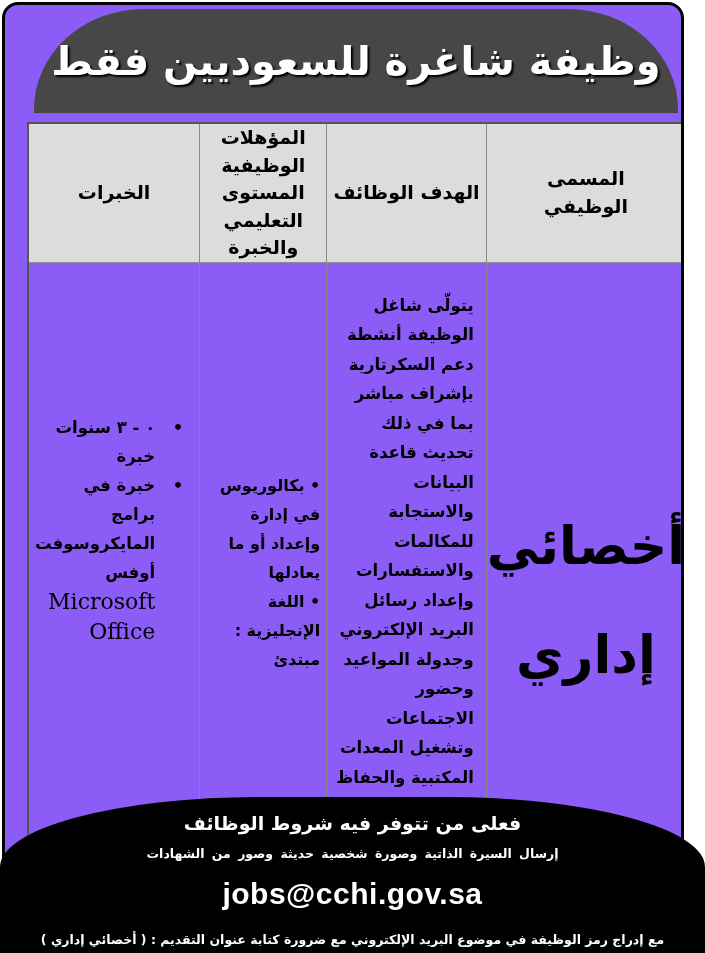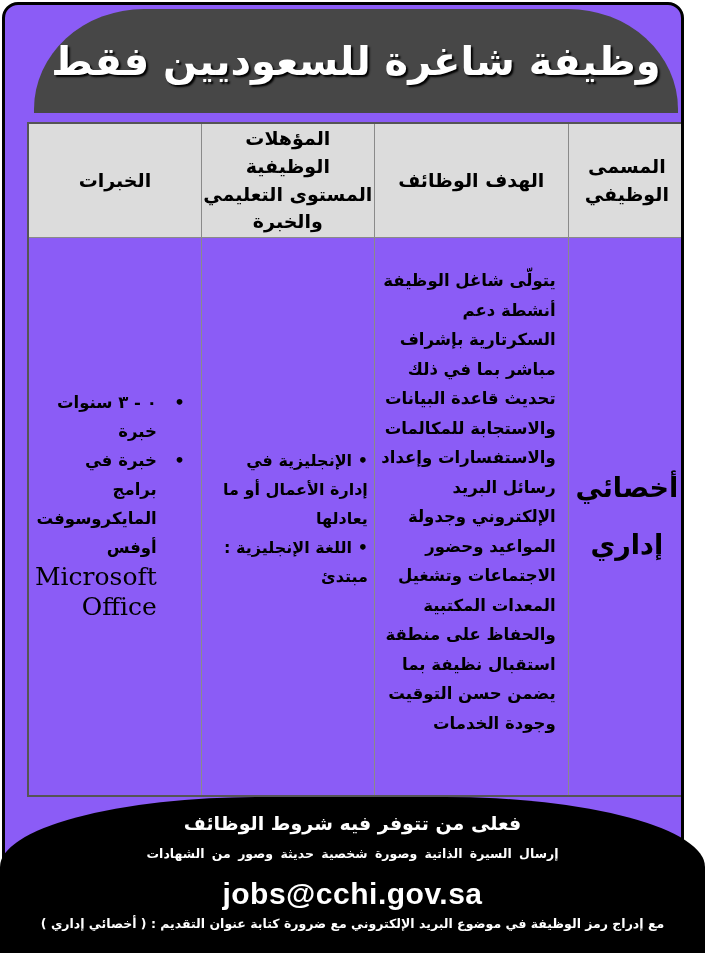--- a/index.html
+++ b/index.html
@@ -24,38 +24,38 @@
   }
   .table td, .table th { border: 1px solid #8a8a8a; padding: 0; }
   .table th {
     background: #dcdcdc; height: 113px; font-weight: bold; font-size: 19px; color: #000; line-height: 1.45;
     text-align: center; vertical-align: middle;
   }
   .col-title { width: 118px; }
   .col-goal { width: 200px; }
   .col-qual { width: 183px; }
   .col-exp { width: auto; }
-  .cell-title { text-align: center; vertical-align: middle; font-weight: bold; font-size: 27px; line-height: 2.1; margin-top: 27px; }
+  .cell-title { text-align: center; vertical-align: middle; font-weight: bold; font-size: 52px; line-height: 2.1; margin-top: 27px; }
   .cell-goal { vertical-align: top; text-align: right; padding: 28px 12px 0 6px !important; font-weight: bold; font-size: 16.5px; line-height: 29.5px; }
   .cell-qual { vertical-align: top; text-align: right; padding: 208px 6px 0 4px !important; font-weight: bold; font-size: 16px; line-height: 29px; }
   .cell-exp { vertical-align: top; text-align: right; padding: 150px 8px 0 6px !important; font-weight: bold; font-size: 16.5px; line-height: 29px; }
   .exp-list { list-style: none; margin: 0; padding: 0; }
   .exp-list li { position: relative; padding-right: 0; }
   .exp-bullet { position: absolute; right: -28px; top: 0; }
   .exp-wrap { padding-right: 36px; }
-  .en { font-family: "DejaVu Serif", serif; font-weight: normal; font-size: 25px; direction: ltr; display: block; text-align: right; line-height: 30px; }
+  .en { font-family: "DejaVu Serif", serif; font-weight: normal; font-size: 22px; direction: ltr; display: block; text-align: right; line-height: 30px; }
   .footer {
     position: absolute; left: 0; top: 797px; width: 705px; height: 156px;
     background: #000; border-radius: 260px 260px 0 0 / 70px 70px 0 0;
     color: #fff; direction: rtl; text-align: center;
   }
   .f-head { font-weight: bold; font-size: 19px; margin-top: 15px; }
   .f-line { font-weight: bold; font-size: 12.5px; letter-spacing: 1.2px; margin-top: 12px; word-spacing: 3px; }
   .f-email { font-family: "Liberation Sans", sans-serif; font-weight: bold; font-size: 30px; direction: ltr; margin-top: 16px; letter-spacing: 0.5px; }
-  .f-note { font-weight: bold; font-size: 12.5px; margin-top: 5px; }
+  .f-note { font-weight: bold; font-size: 12.5px; margin-top: 21px; }
 </style>
 </head>
 <body>
 
 <div class="frame">
   <div class="title-banner">
     <span class="title-text">وظيفة شاغرة للسعوديين فقط</span>
   </div>
 
   <table class="table">
@@ -80,21 +80,21 @@
     <tbody>
       <tr>
         <td class="cell-title">
           <div>أخصائي</div>
           <div>إداري</div>
         </td>
         <td class="cell-goal">
           <span>يتولّى شاغل الوظيفة أنشطة دعم السكرتارية بإشراف مباشر بما في ذلك تحديث قاعدة البيانات والاستجابة للمكالمات والاستفسارات وإعداد رسائل البريد الإلكتروني وجدولة المواعيد وحضور الاجتماعات وتشغيل المعدات المكتبية والحفاظ على منطقة استقبال نظيفة بما يضمن حسن التوقيت وجودة الخدمات</span>
         </td>
         <td class="cell-qual">
-          <div>• الإنجليزية في إدارة الأعمال أو ما يعادلها</div>
+          <div>• بكالوريوس في إدارة وإعداد أو ما يعادلها</div>
           <div>• اللغة الإنجليزية : مبتدئ</div>
         </td>
         <td class="cell-exp">
           <div class="exp-wrap">
             <ul class="exp-list">
               <li>
                 <span class="exp-bullet">•</span>
                 <span>٠ - ٣ سنوات خبرة</span>
               </li>
               <li>

